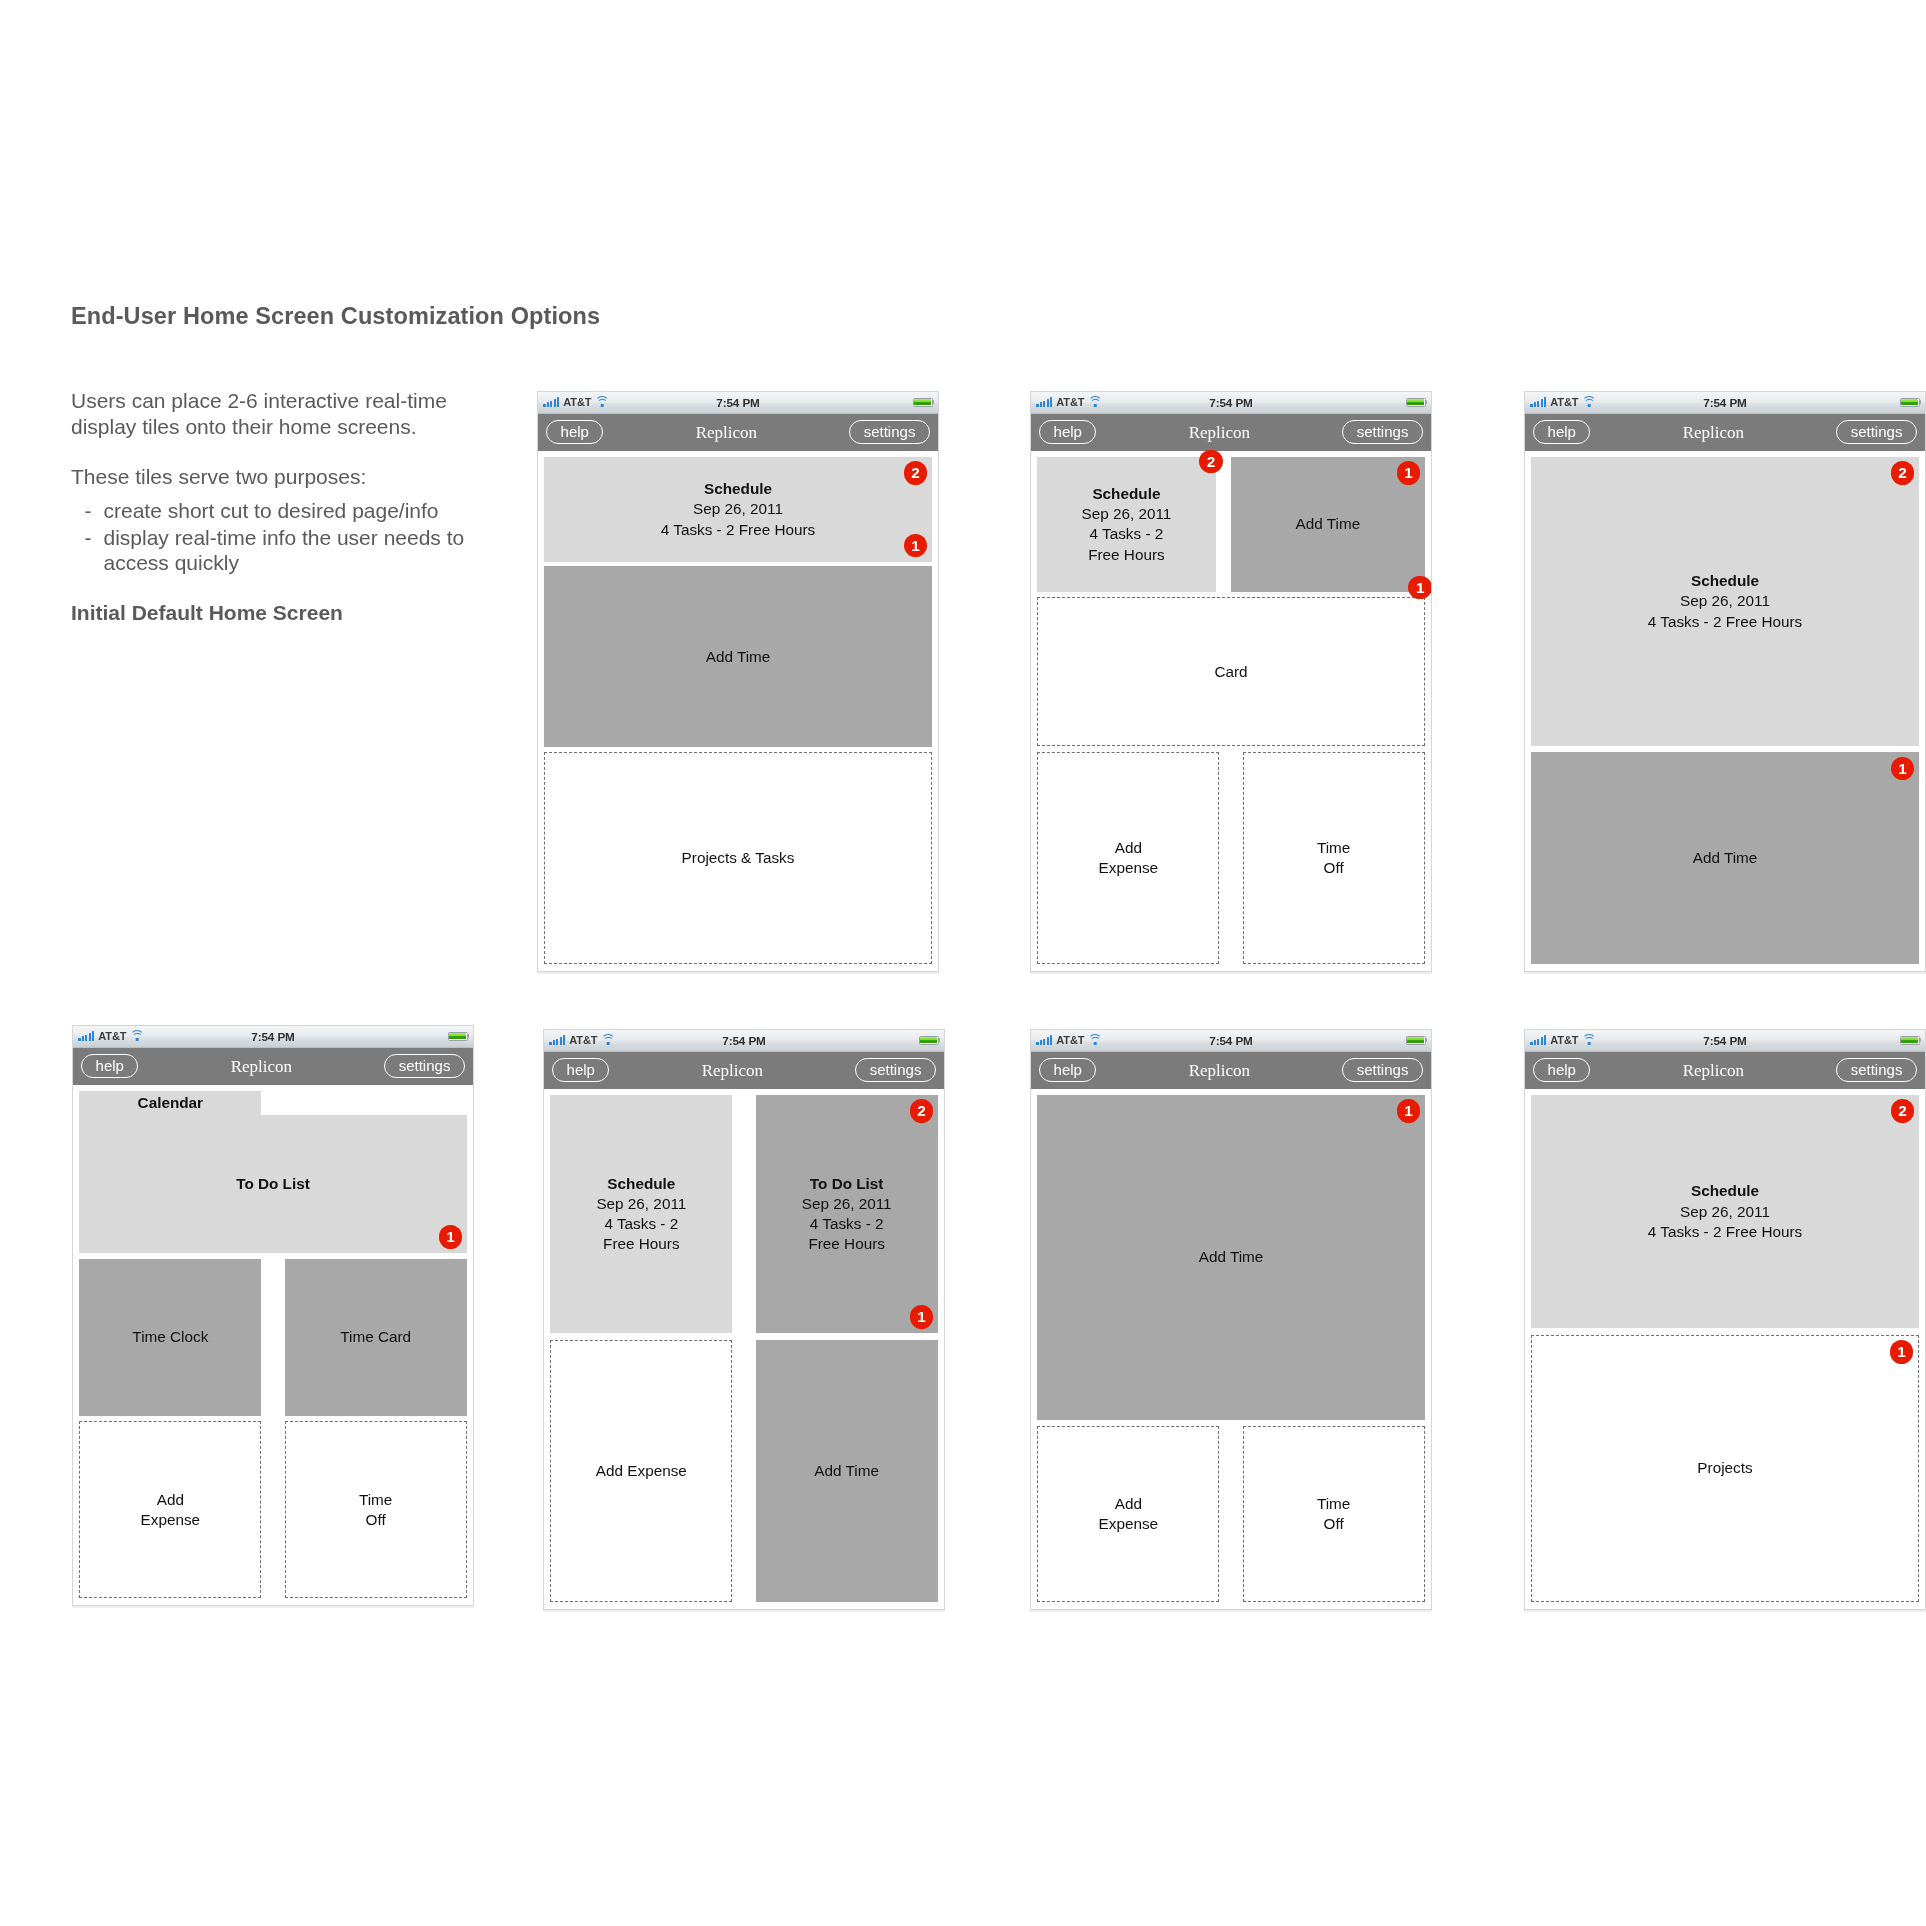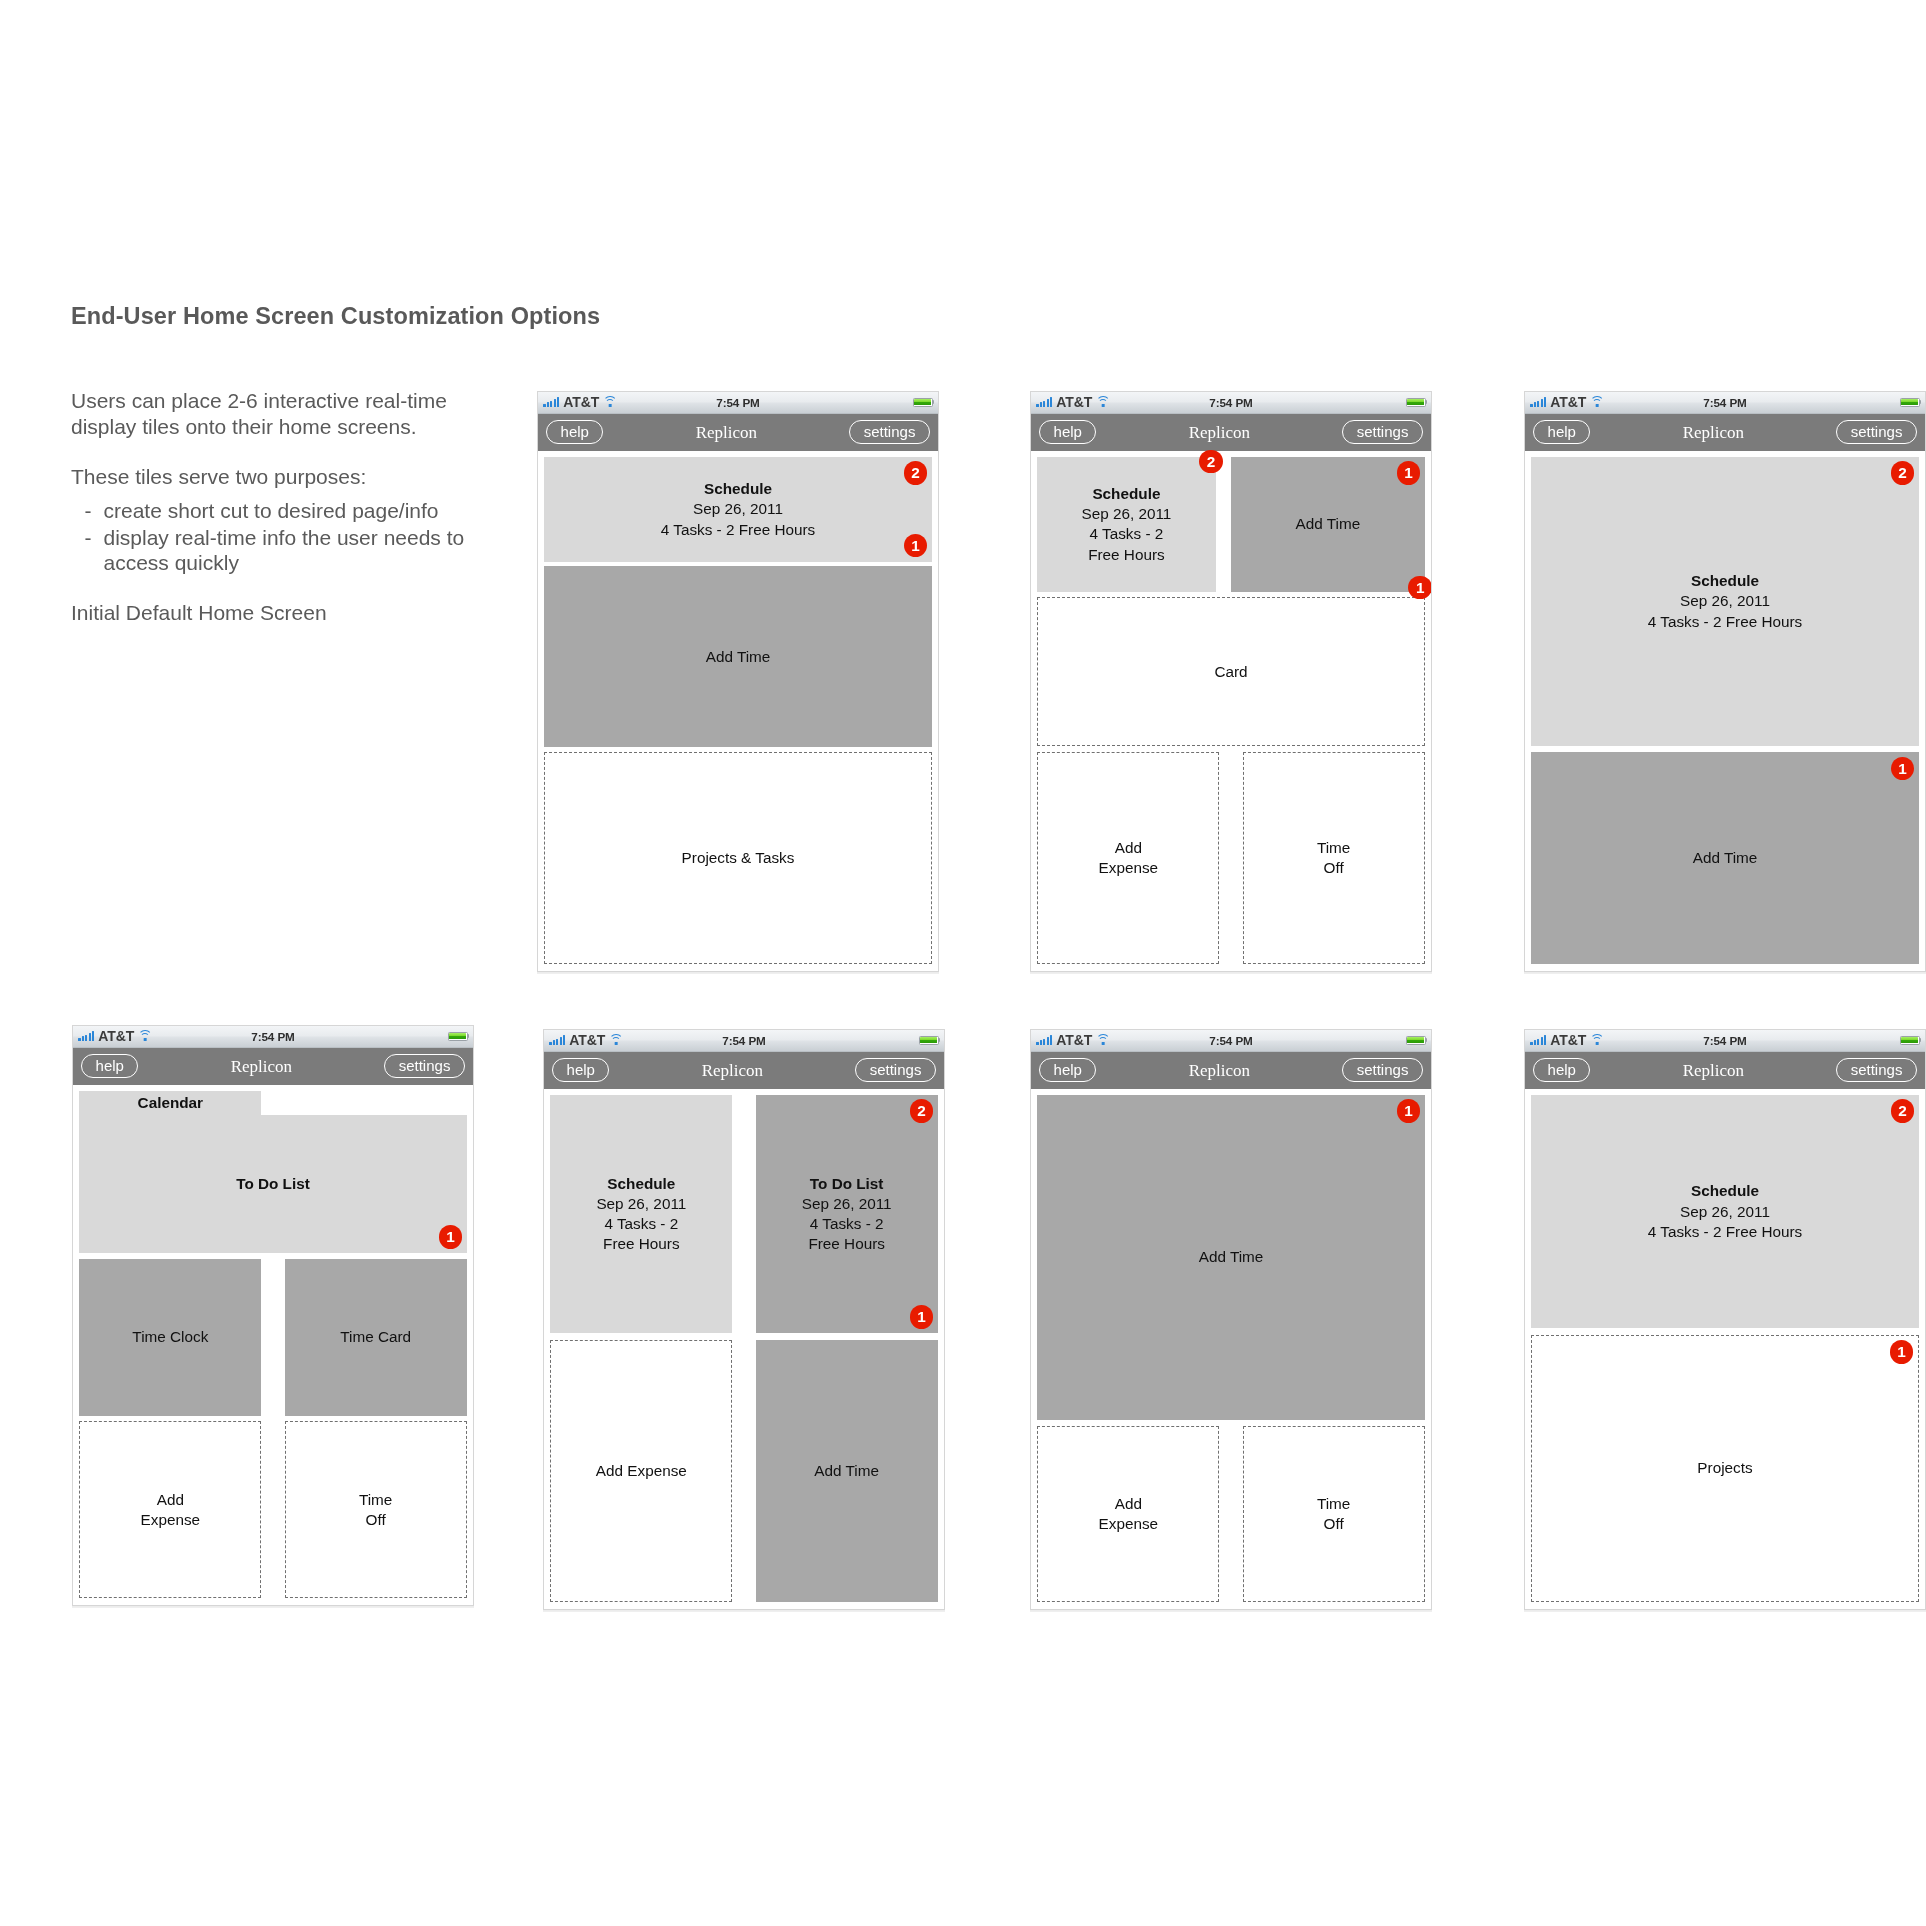--- a/index.html
+++ b/index.html
@@ -44,21 +44,21 @@
   .bullets li {
     display: flex;
     margin: 0 0 0.9px 0;
     padding-left: 13.5px;
   }
   .bullets .dash {
     width: 19px;
     flex: 0 0 19px;
   }
   .bullets .btxt { flex: 1 1 auto; }
-  .caption-line { margin: 0; }
+  .caption-line { margin: 0; font-weight: bold; }
 
   
   .phone {
     position: absolute;
     background: #ffffff;
     border: 1.4px solid #d6d6d6;
     box-sizing: border-box;
     box-shadow: 0 1.8px 0 0 #ececec;
     overflow: hidden;
   }
@@ -76,21 +76,21 @@
   }
   .sb-left { display: flex; align-items: center; gap: 4.1px; }
   .bars { display: flex; align-items: flex-end; gap: 1.1px; height: 10px; }
   .bars i { display: block; width: 2.3px; background: #2a86d8; border-radius: 0.2px; }
   .bars i:nth-child(1) { height: 3.2px; }
   .bars i:nth-child(2) { height: 5px; }
   .bars i:nth-child(3) { height: 6.8px; }
   .bars i:nth-child(4) { height: 8.6px; }
   .bars i:nth-child(5) { height: 10px; }
   .carrier {
-    font-size: 14px;
+    font-size: 11px;
     font-weight: bold;
     color: #3c3c3c;
     letter-spacing: -0.1px;
   }
   .wifi { width: 13.5px; height: 10px; position: relative; }
   .wifi span {
     position: absolute;
     left: 50%;
     transform: translateX(-50%);
     border: 1.6px solid #2a86d8;

